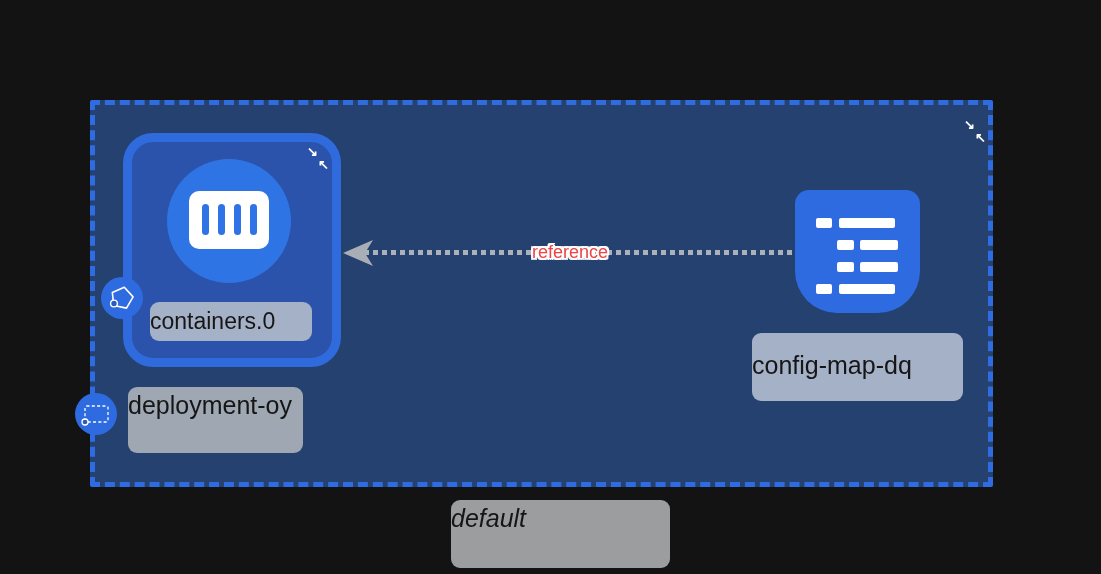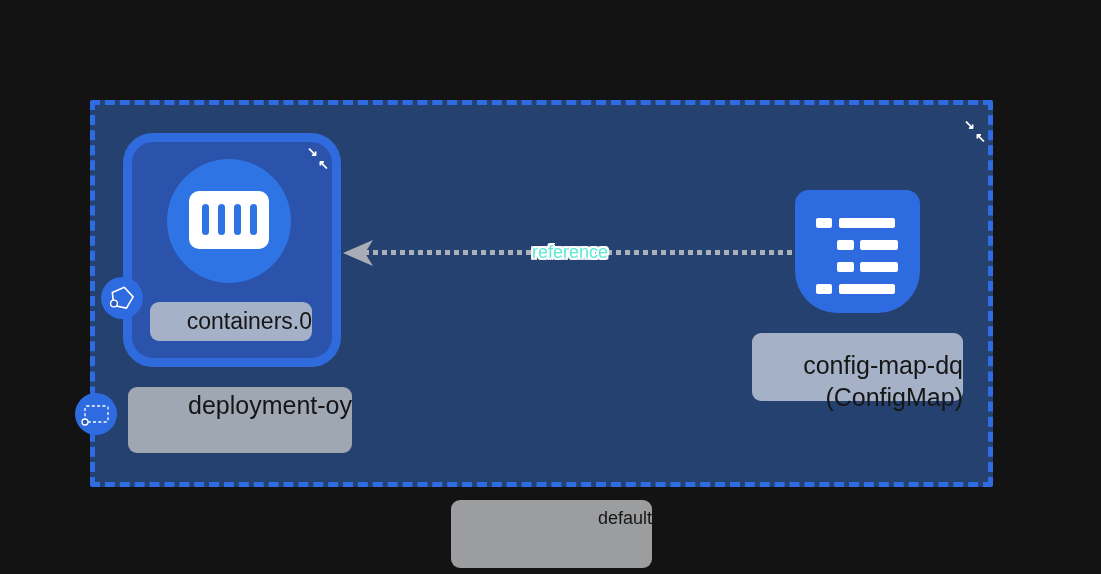--- a/index.html
+++ b/index.html
@@ -70,45 +70,45 @@
     display: flex; align-items: center; justify-content: center;
     z-index: 5; cursor: pointer;
   }
   .badge-pod { left: 101px; top: 277px; }
   .badge-dep { left: 75px;  top: 393px; }
 
   
   .node-label {
     position: absolute;
     color: var(--label-text, #161616);
-    text-align: right;
+    text-align: left;
     border-radius: 9px;
     box-sizing: border-box;
     z-index: 4;
   }
   .node-label .l { display: block; }
   .label-containers {
     left: 150px; top: 302px; width: 162px; height: 39px;
     background: var(--label-blue-bg, #a4b1c7);
     font-size: 23px; line-height: 38px;
   }
   .label-deployment {
-    left: 128px; top: 387px; width: 224px; height: 66px;
+    left: 128px; top: 387px; width: 175px; height: 66px;
     background: var(--label-gray-bg, #9ea7b2);
     font-size: 25px; line-height: 32px; padding-top: 2px;
   }
   .label-configmap {
     left: 752px; top: 333px; width: 211px; height: 68px;
     background: var(--label-blue-bg, #a4b1c7);
     font-size: 25px; line-height: 32px; padding-top: 16px;
   }
   .label-namespace {
-    left: 451px; top: 500px; width: 201px; height: 68px;
+    left: 451px; top: 500px; width: 219px; height: 68px;
     background: var(--label-plain-bg, #9b9d9f);
-    font-size: 18px; line-height: 32px; padding-top: 2px;
+    font-size: 25px; line-height: 32px; padding-top: 2px; font-style: italic;
   }
 
   
   .configmap {
     position: absolute; left: 795px; top: 190px;
     width: 125px; height: 123px;
     background: var(--icon-blue, #2f6be0);
     border-radius: 14px 14px 42px 42px;
   }
   .configmap .cm-bar {
@@ -129,21 +129,21 @@
     width: 431px; height: 5px;
     background: repeating-linear-gradient(90deg,
       var(--edge-gray, #abb1b9) 0, var(--edge-gray, #abb1b9) 5px,
       transparent 5px, transparent 9px);
     z-index: 2;
   }
   .edge-arrow { position: absolute; left: 343px; top: 238px; z-index: 3; }
   .edge-label {
     position: absolute; left: 570px; top: 242px;
     transform: translateX(-50%);
-    font-size: 18px; color: #5eead4; z-index: 3;
+    font-size: 18px; color: #ef4444; z-index: 3;
     text-shadow:
       -2px 0 0 #fff, 2px 0 0 #fff, 0 -2px 0 #fff, 0 2px 0 #fff,
       -1px -1px 0 #fff, 1px -1px 0 #fff, -1px 1px 0 #fff, 1px 1px 0 #fff,
       -2px -2px 0 #fff, 2px -2px 0 #fff, -2px 2px 0 #fff, 2px 2px 0 #fff;
   }
 </style>
 </head>
 <body>
 
 <div class="canvas">
@@ -206,20 +206,19 @@
     <div class="cm-bar r2a"></div>
     <div class="cm-bar r2b"></div>
     <div class="cm-bar r3a"></div>
     <div class="cm-bar r3b"></div>
     <div class="cm-bar r4a"></div>
     <div class="cm-bar r4b"></div>
   </div>
 
   <div class="node-label label-configmap">
     <span class="l">config-map-dq</span>
-    <span class="l">(ConfigMap)</span>
   </div>
 
   <div class="node-label label-namespace">
     <span class="l">default</span>
   </div>
 
 </div>
 
 </body></html>

